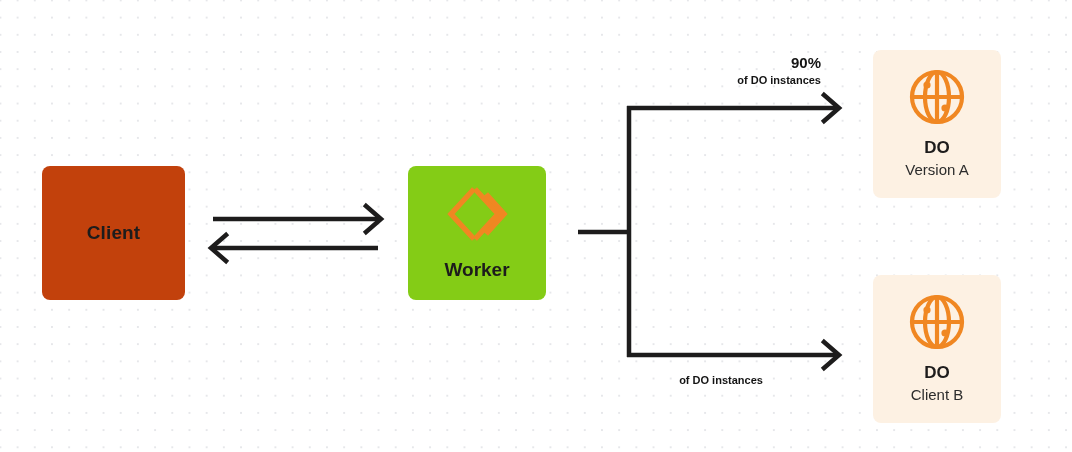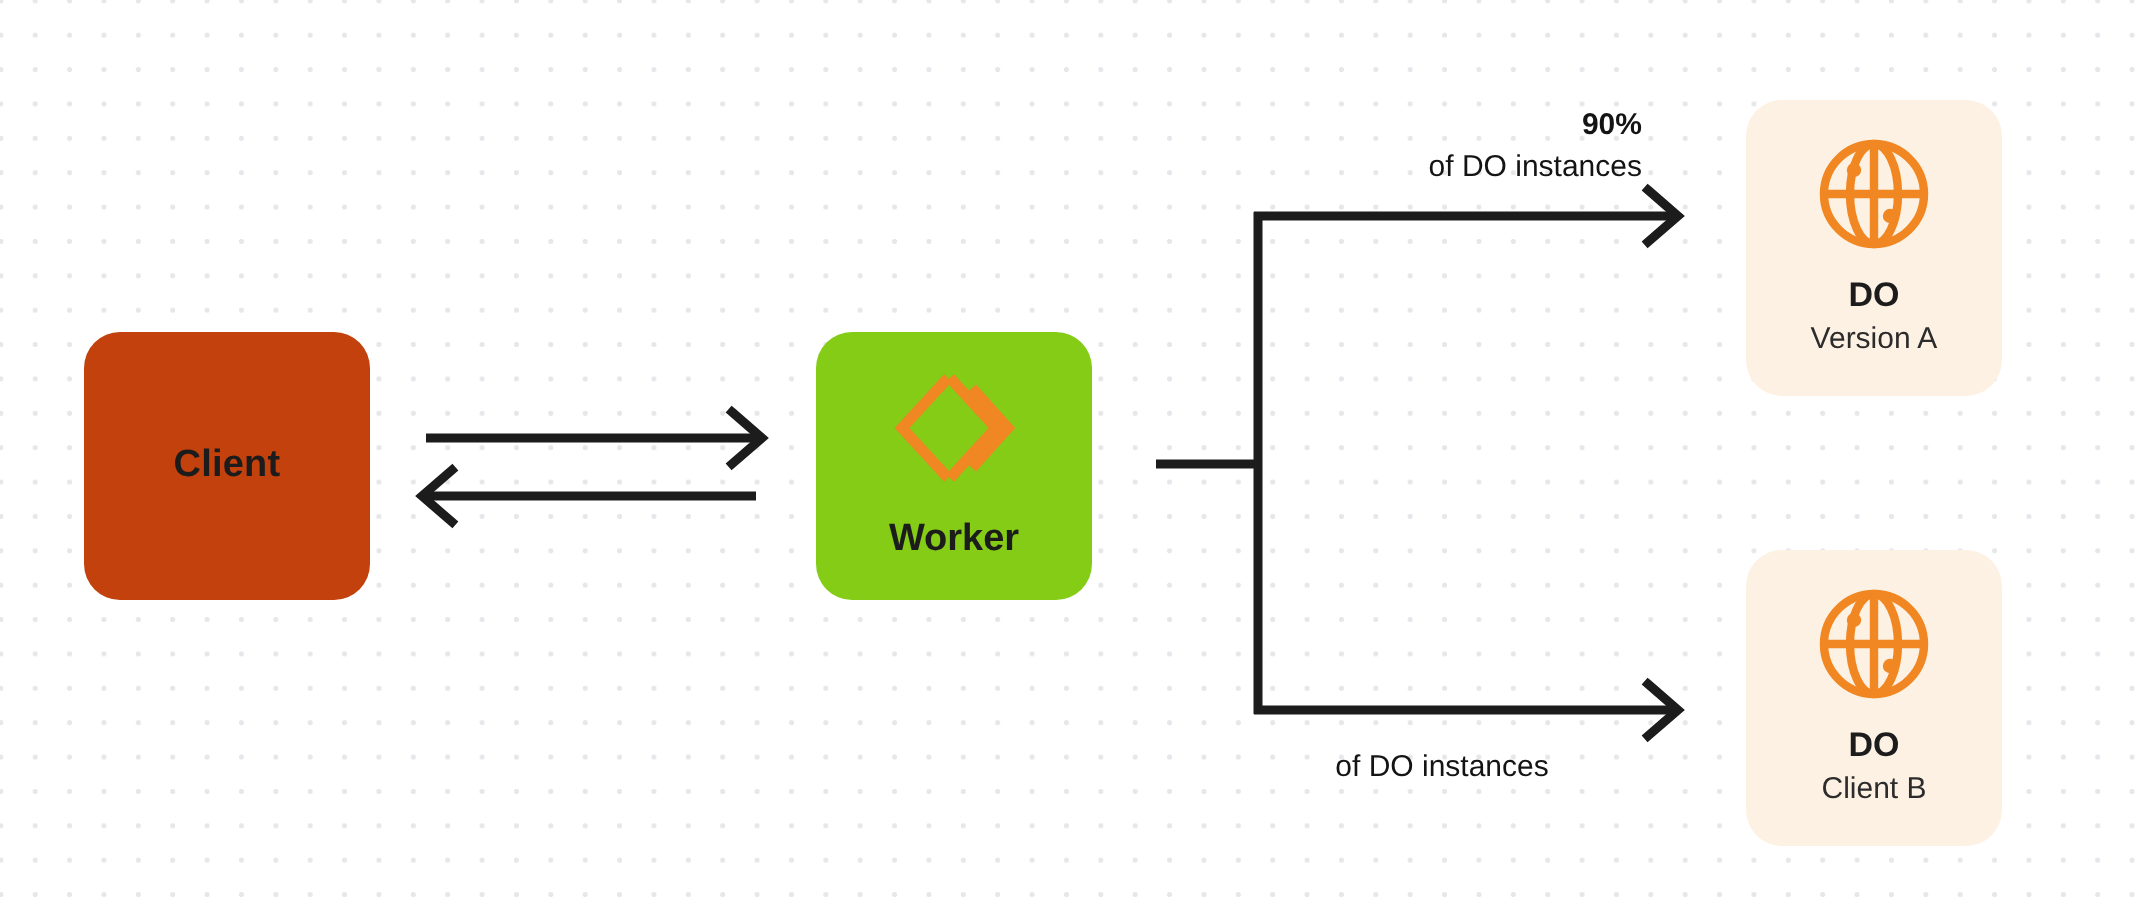--- a/index.html
+++ b/index.html
@@ -22,21 +22,21 @@
     left: 0;
     top: 0;
     width: 1072px;
     height: 452px;
   }
 
   
   .node {
     position: absolute;
     box-sizing: border-box;
-    border-radius: 18px;
+    border-radius: 8px;
     display: flex;
     flex-direction: column;
     align-items: center;
     justify-content: center;
   }
   .node-client {
     left: 42px;
     top: 166px;
     width: 143px;
     height: 134px;
@@ -104,22 +104,22 @@
     font-weight: bold;
     line-height: 1.42;
     white-space: nowrap;
   }
   .edge-label .pct {
     font-size: 15px;
     font-weight: bold;
     display: block;
   }
   .edge-label .sub {
-    font-size: 15px;
-    font-weight: normal;
+    font-size: 11px;
+    font-weight: bold;
     display: block;
   }
   .label-top {
     left: 621px;
     top: 52px;
     width: 200px;
     text-align: right;
   }
   .label-bottom {
     left: 621px;

